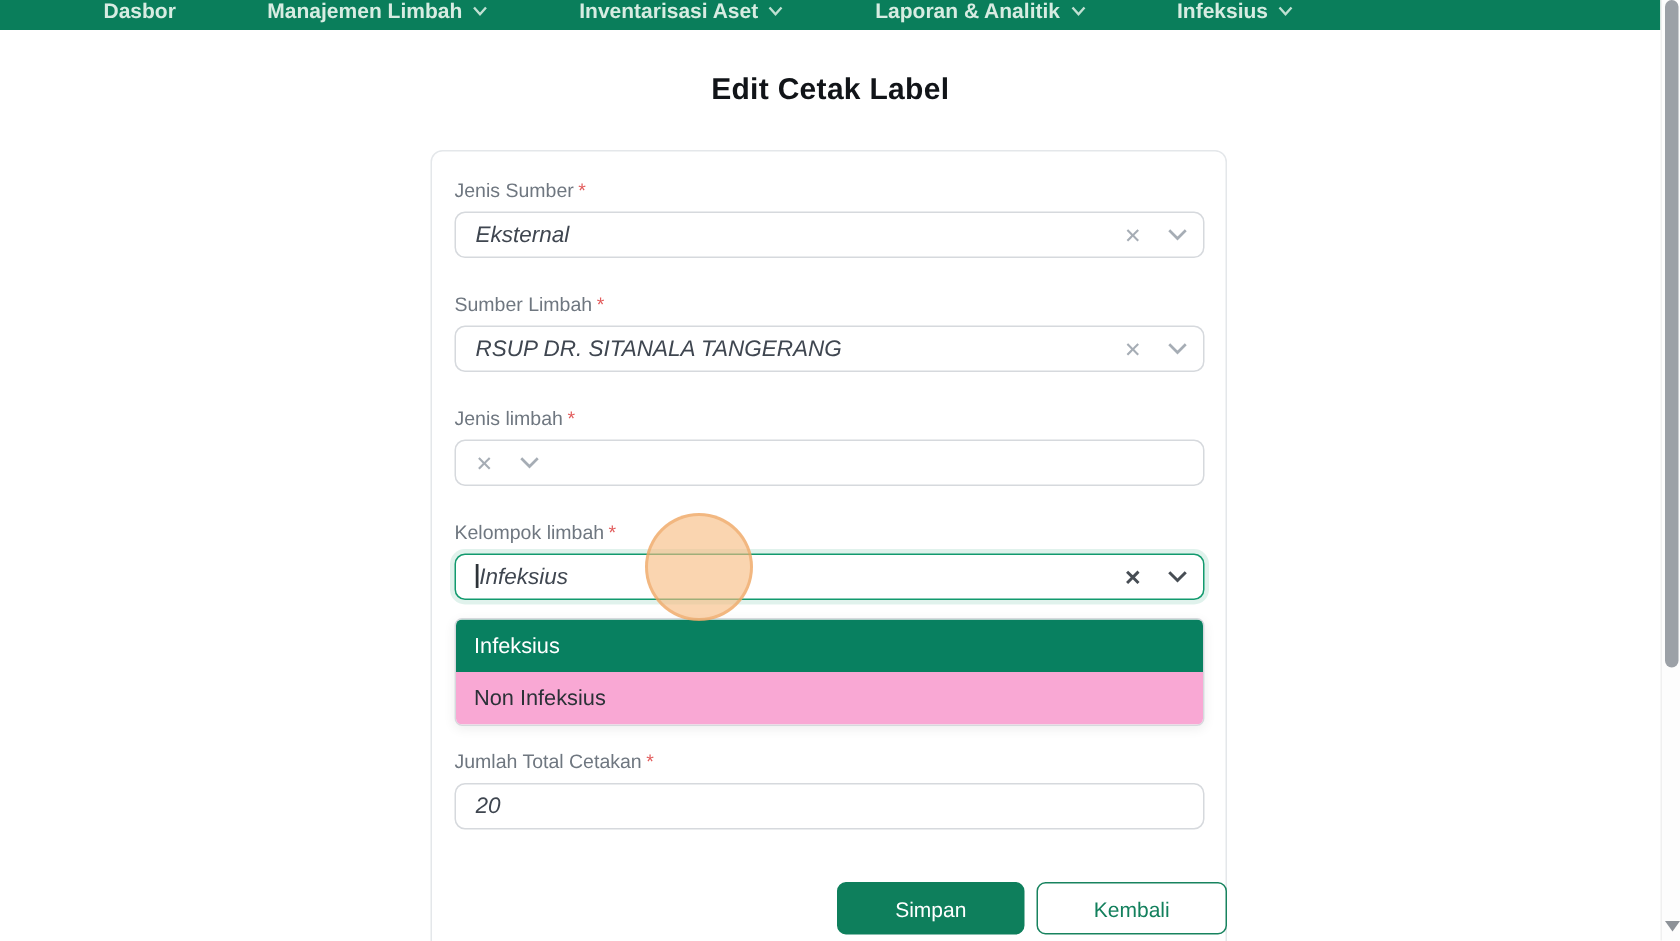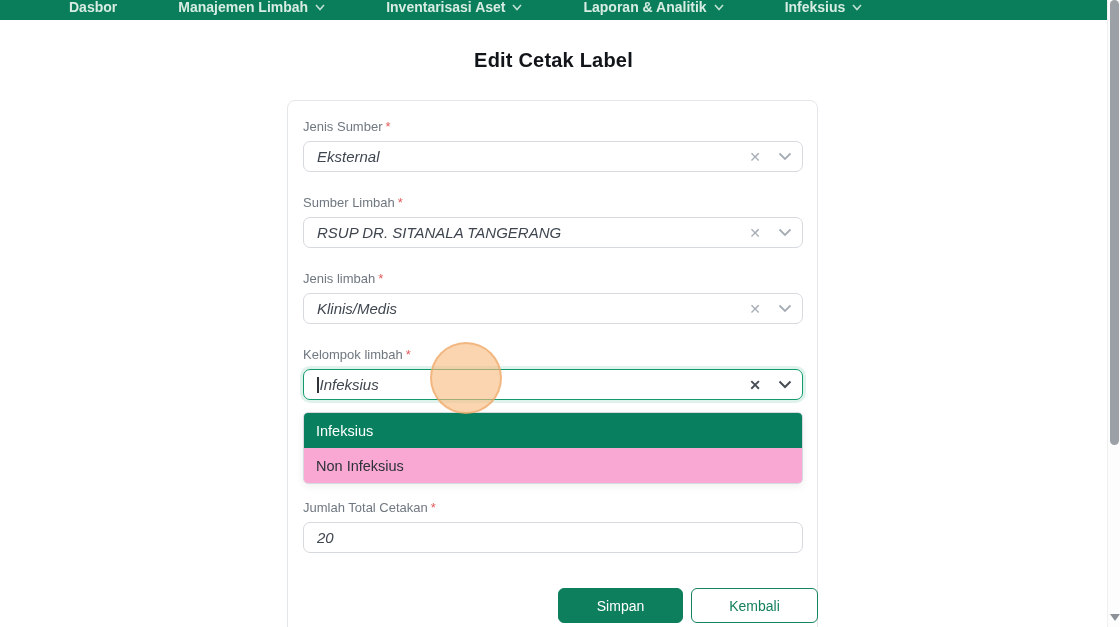--- a/index.html
+++ b/index.html
@@ -153,21 +153,20 @@
                 <polyline points="1.5,1.5 7,7 12.5,1.5" fill="none" stroke="#a6adb5" stroke-width="1.8"></polyline>
               </svg>
             </span>
         </span>
       </div>
     </div>
 
     <div class="group">
       <div class="field-label"><span>Jenis limbah</span><span class="req">*</span></div>
       <div class="input-box">
-        <span class="val">Klinis/Medis</span>
         <span class="input-icons">
           <span class="icon-clear">✕</span>
           <span class="icon-chev">
               <svg width="14" height="9" viewBox="0 0 14 9">
                 <polyline points="1.5,1.5 7,7 12.5,1.5" fill="none" stroke="#a6adb5" stroke-width="1.8"></polyline>
               </svg>
             </span>
         </span>
       </div>
     </div>

